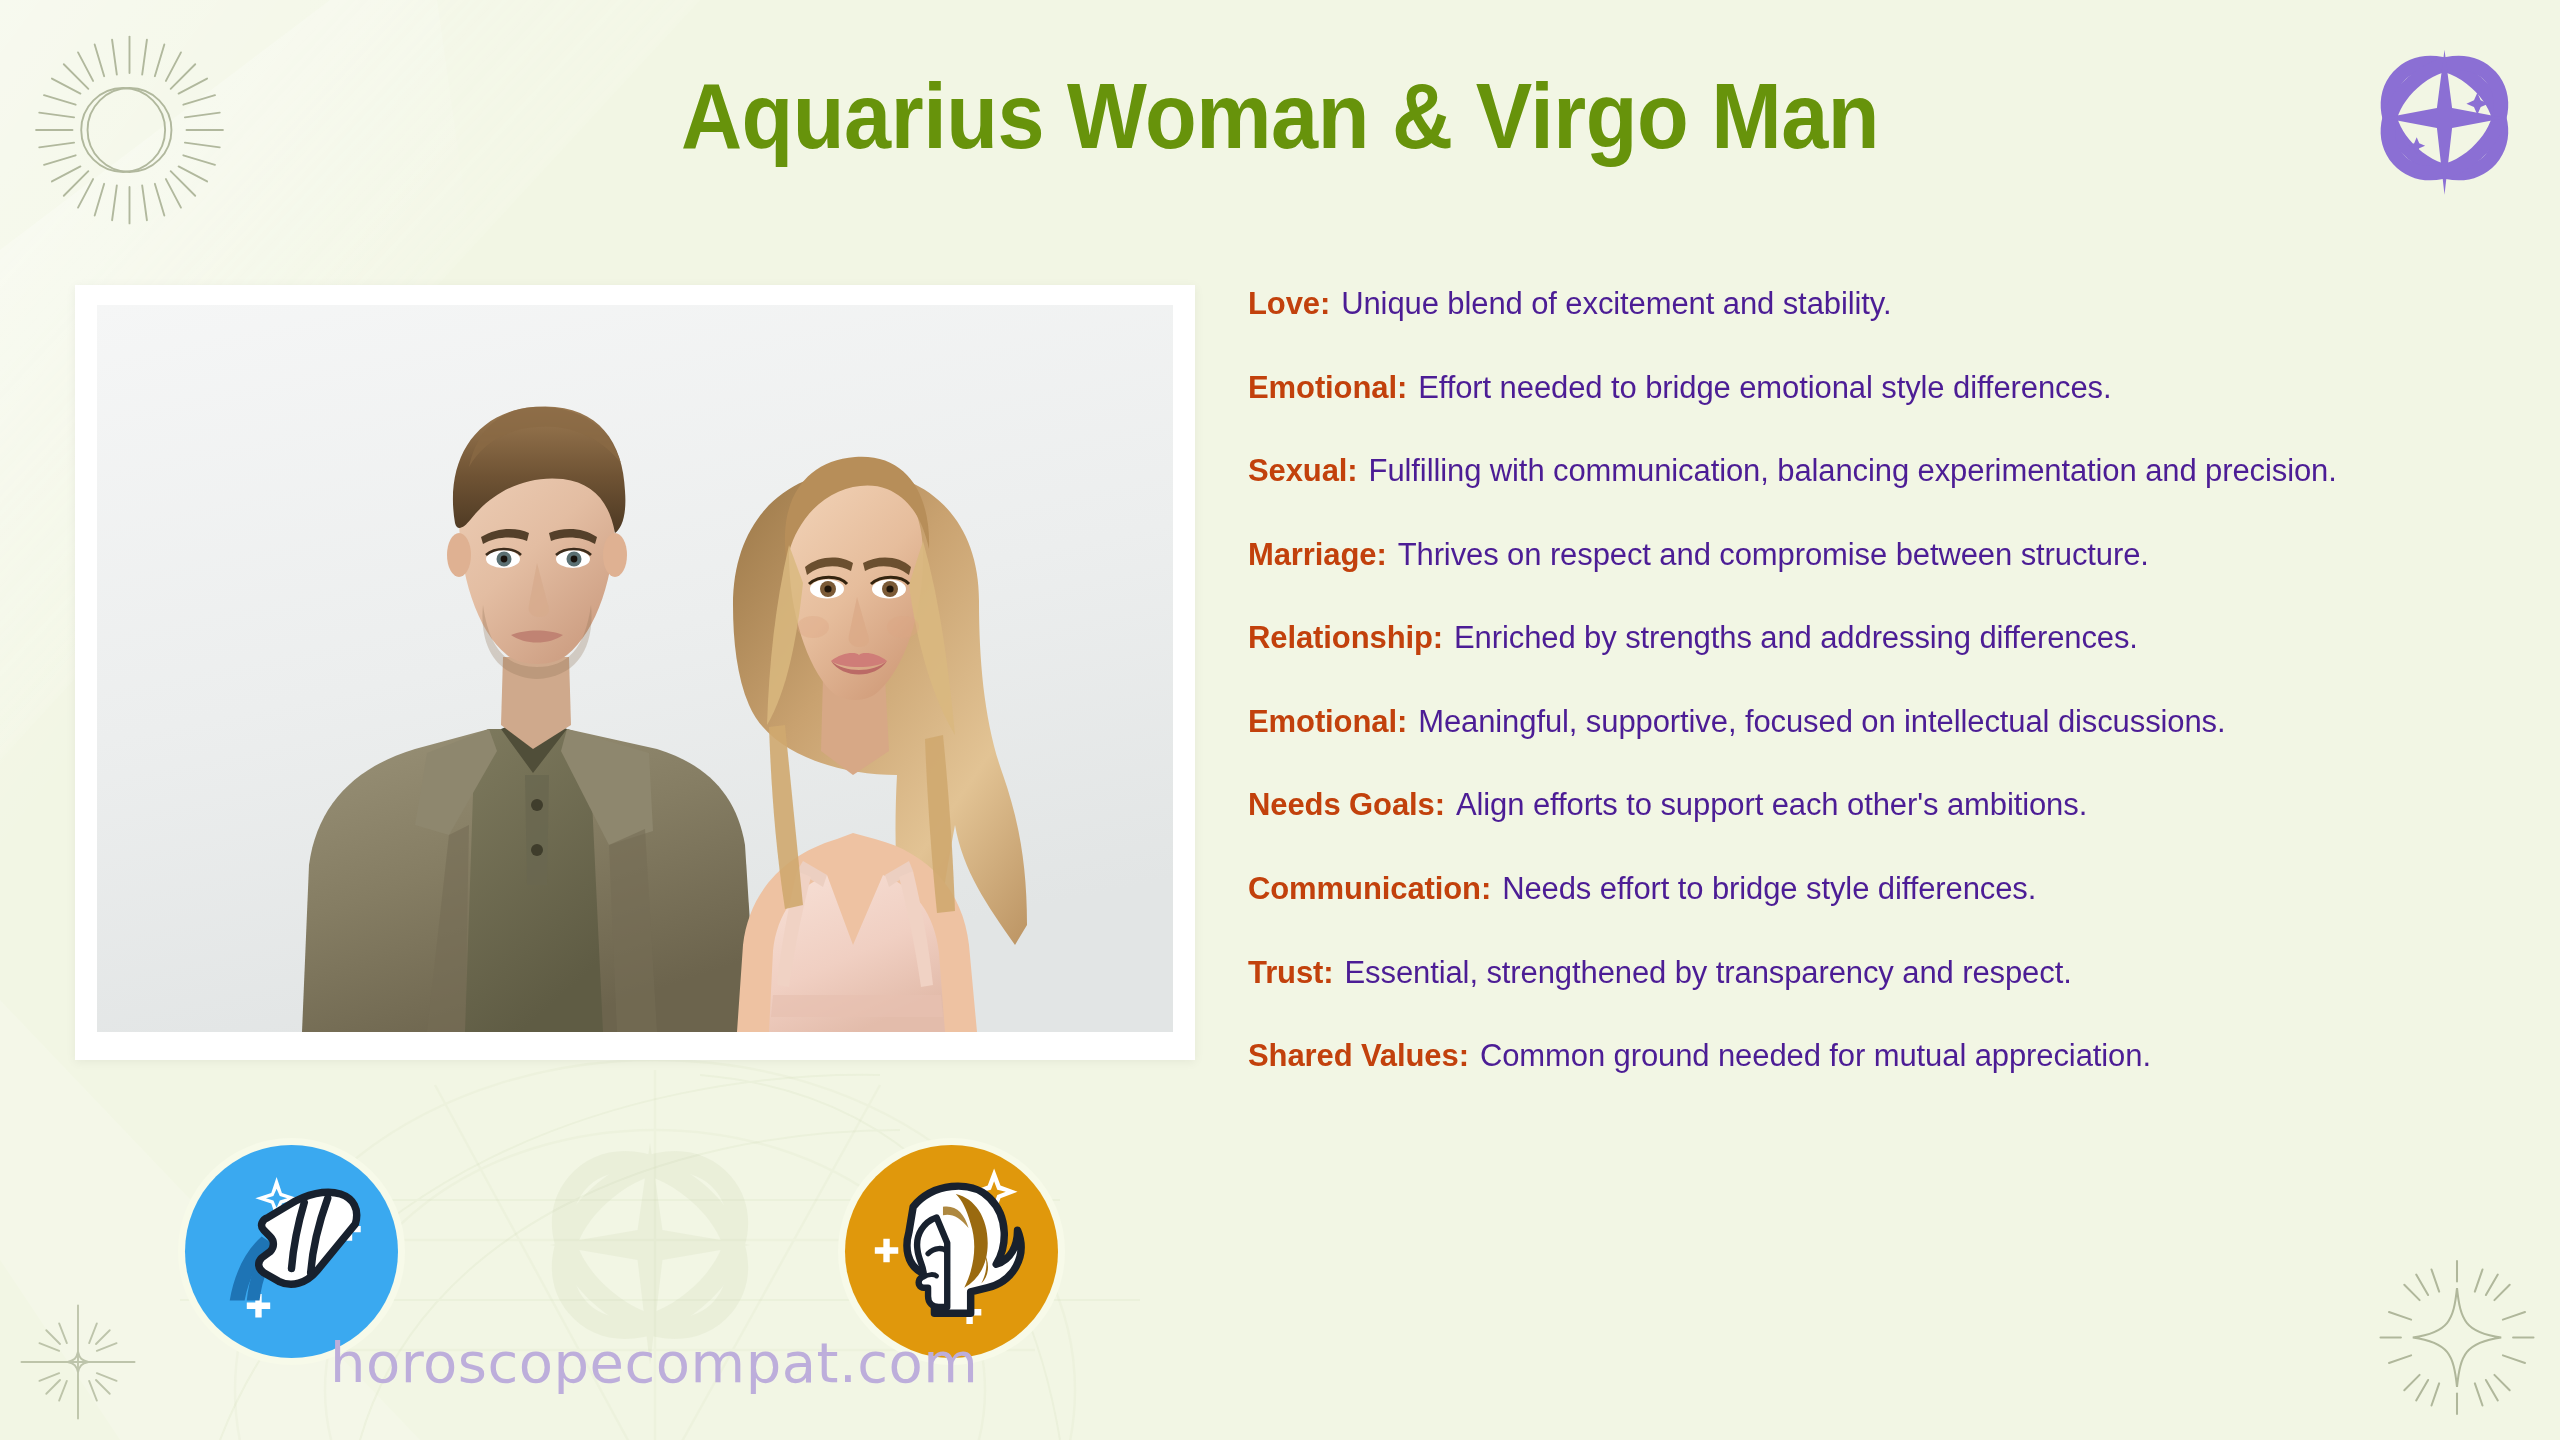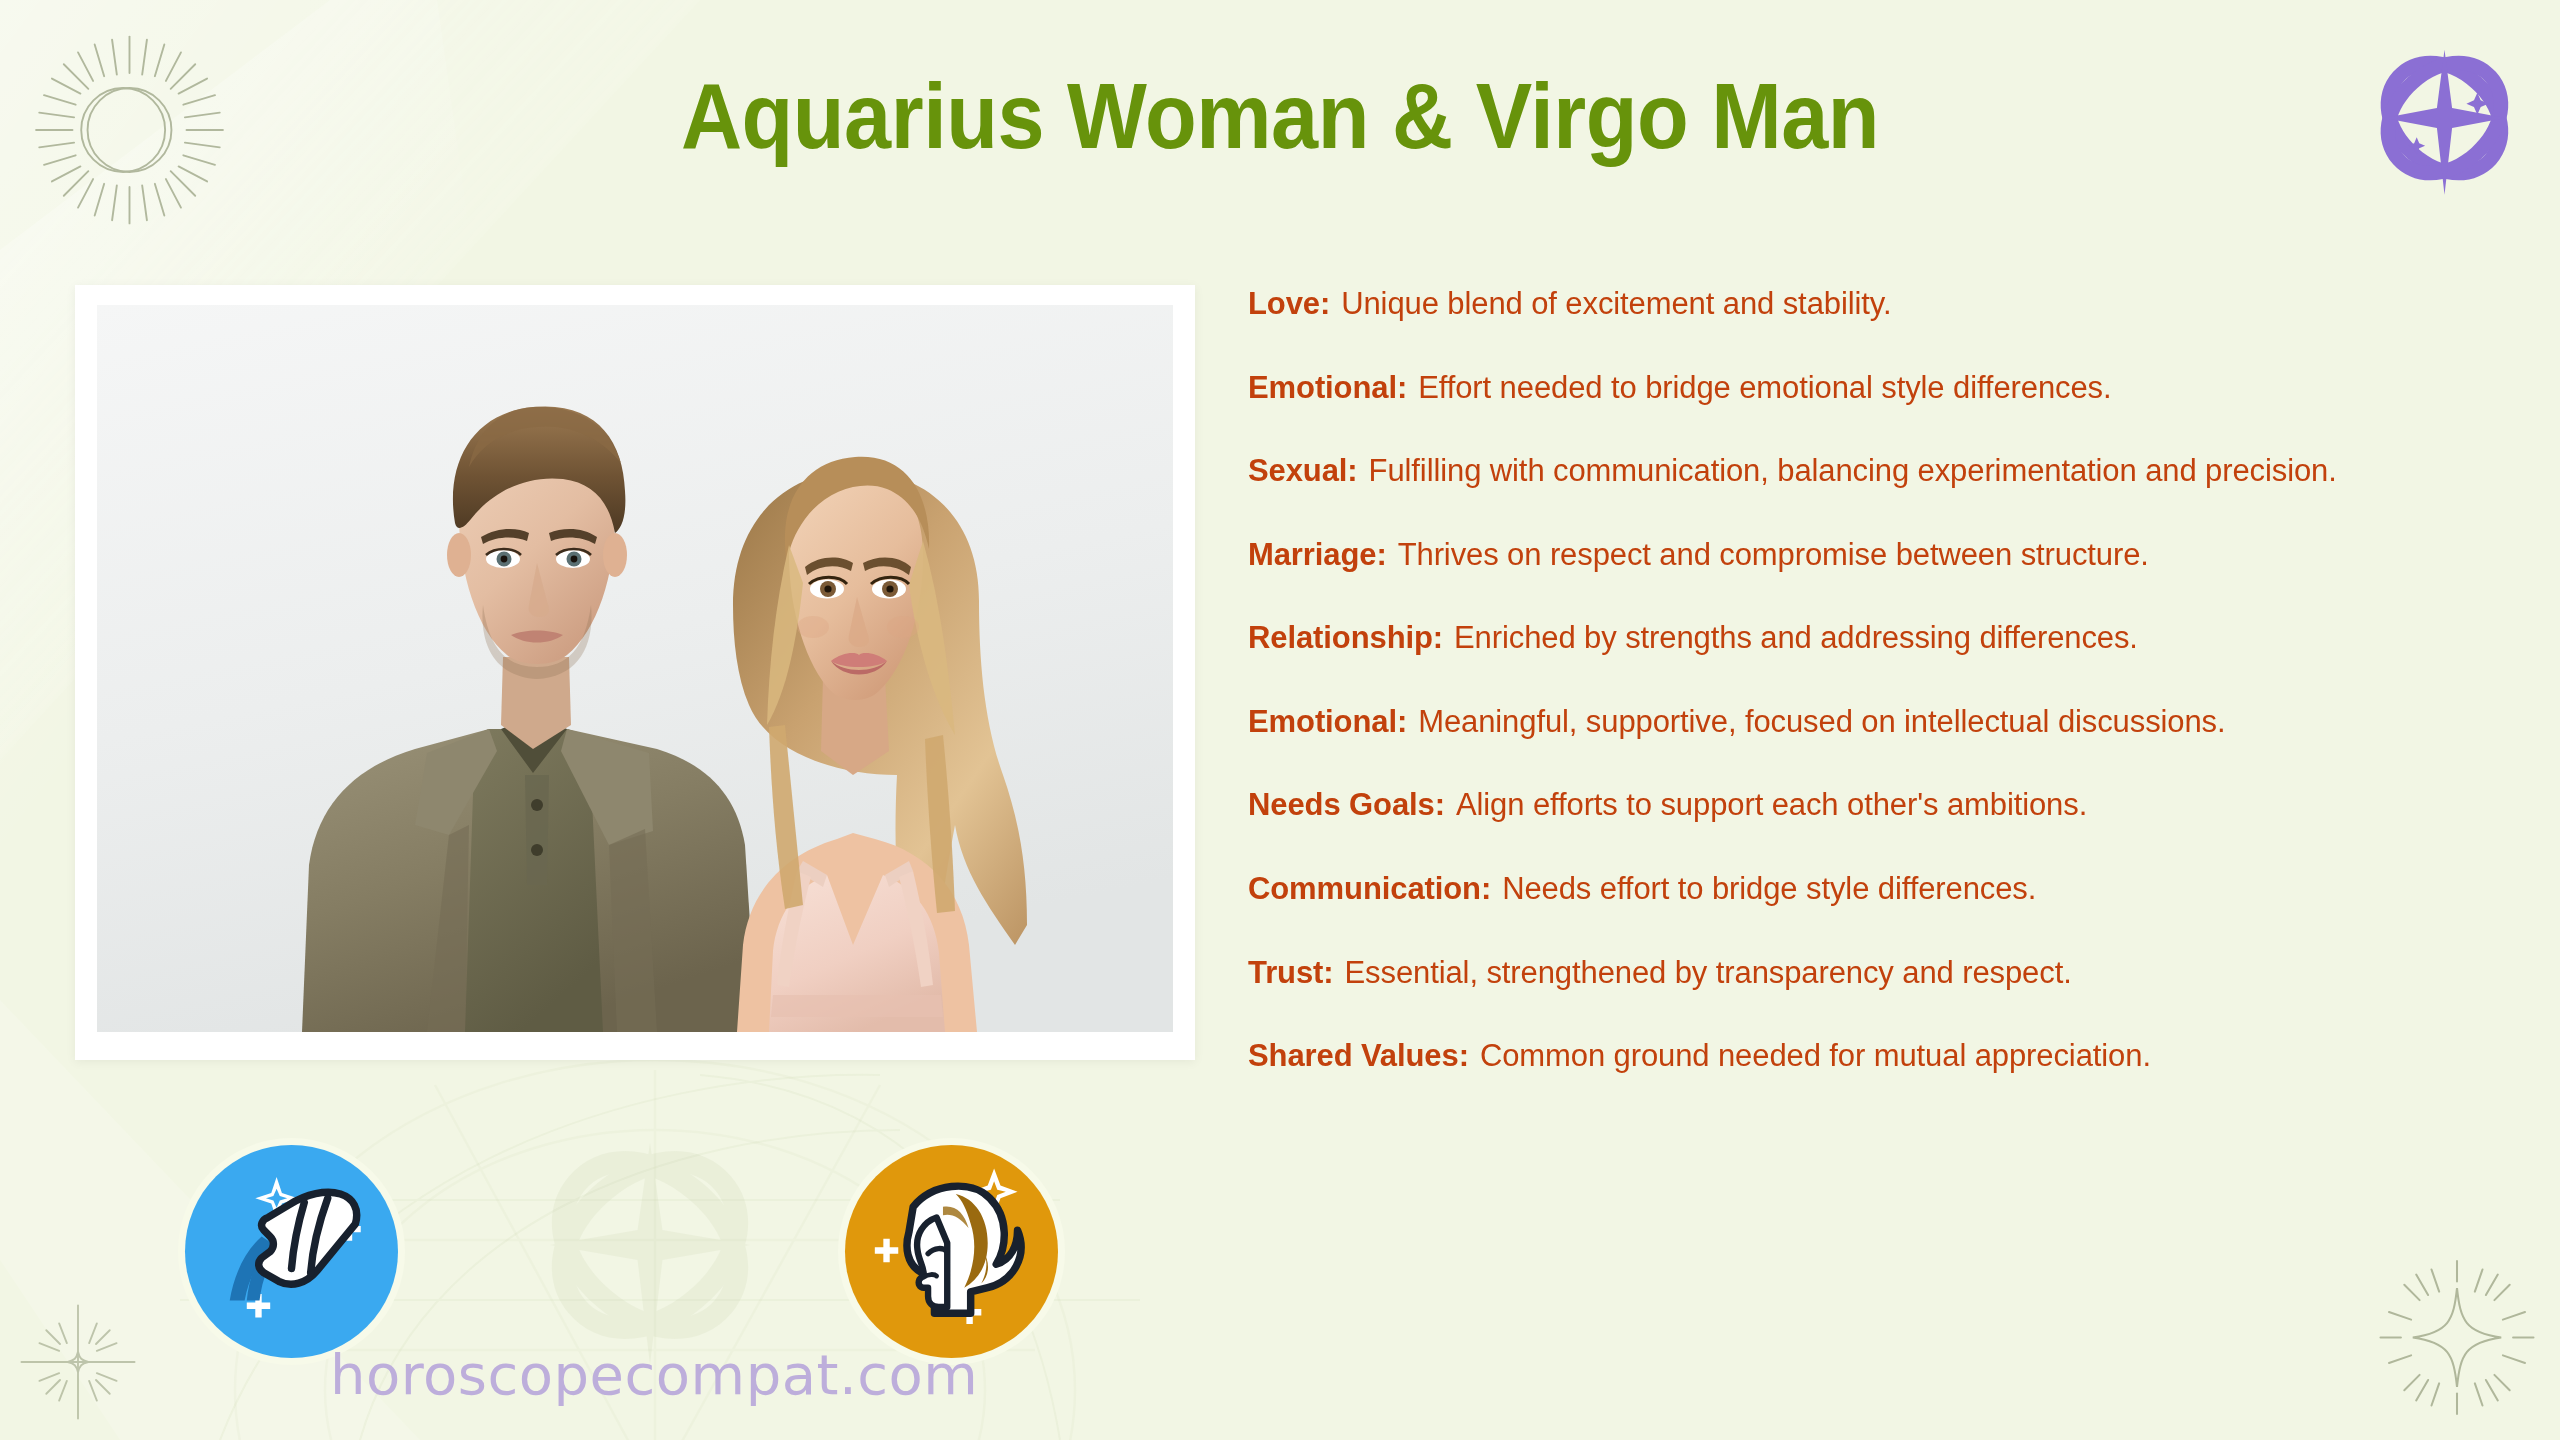--- a/index.html
+++ b/index.html
@@ -144,21 +144,21 @@
     white-space: nowrap;
     letter-spacing: -0.1px;
   }
   .fact-row:last-child { margin-bottom: 13px; }
   .fact-label {
     font-weight: bold;
     color: #c2410c;
   }
   .fact-value {
     font-weight: normal;
-    color: #c2410c;
+    color: #4c1d95;
     margin-left: 11px;
   }
 
   
   .zodiac-badge {
     position: absolute;
     border-radius: 50%;
     box-shadow: 0 0 0 7px #f7fae9;
     display: flex;
     align-items: center;
@@ -183,21 +183,20 @@
   
   .site-url {
     position: absolute;
     left: 330px;
     top: 1330px;
     font-size: 56px;
     color: #bdaedb;
     font-family: "DejaVu Sans", sans-serif;
     letter-spacing: 0.5px;
     font-weight: 400;
-    margin-top: 12px;
   }
 </style>
 </head>
 <body>
 
 <div class="page">
 
   <svg class="bg-pattern" viewBox="0 0 2560 1440" preserveAspectRatio="none">
     <defs>
       <linearGradient id="bgfade" x1="0" y1="0" x2="1" y2="1">

